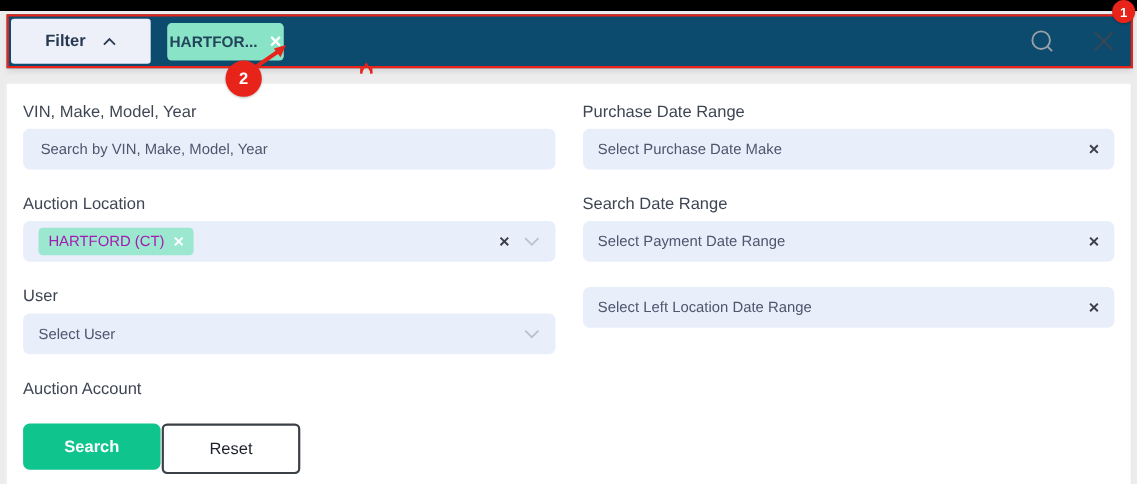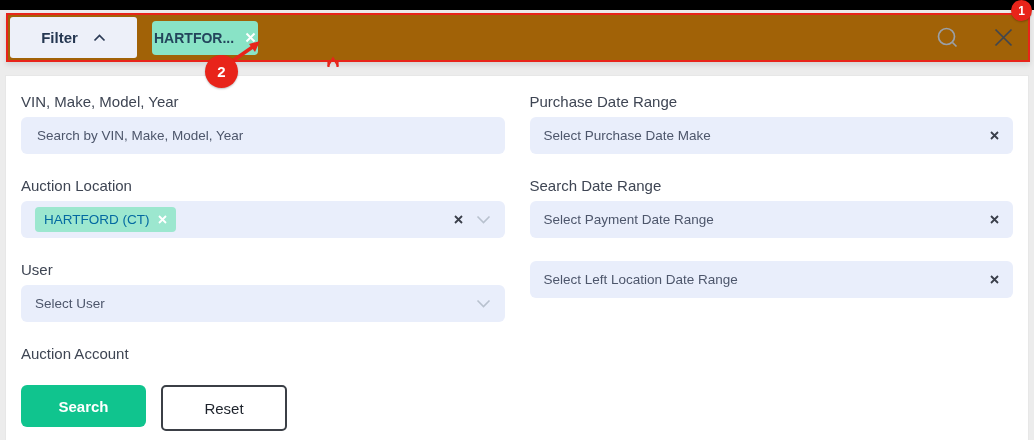--- a/index.html
+++ b/index.html
@@ -6,21 +6,21 @@
   .screen{
     position:relative;width:1034px;height:440px;overflow:hidden;
     background:#ececec;font-family:"Liberation Sans","DejaVu Sans",sans-serif;
   }
   
   .black-strip{position:absolute;left:0;top:0;width:100%;height:10px;background:#000;}
 
   
   .topbar{
     position:absolute;left:6px;top:13px;width:1024px;height:49px;box-sizing:border-box;
-    background:#a16207;border:2px solid #e8241a;display:flex;align-items:center;
+    background:#0c4a6e;border:2px solid #e8241a;display:flex;align-items:center;
     box-shadow:0 3px 5px rgba(0,0,0,.10);z-index:5;
   }
   .filter-btn{
     margin-left:2px;height:41px;width:127px;background:#edf0f9;border-radius:3px;
     display:flex;align-items:center;justify-content:center;gap:15px;cursor:pointer;
   }
   .filter-btn span{font-size:15px;font-weight:600;color:#253751;}
   .top-chip{
     margin-left:15px;height:34px;padding:0 2px;border-radius:4px;background:#89e3c6;
     display:flex;align-items:center;gap:11px;cursor:pointer;
@@ -58,24 +58,24 @@
     border:none;outline:none;background:transparent;width:100%;height:100%;
     font-family:"Liberation Sans","DejaVu Sans",sans-serif;font-size:13.5px;color:#a16207;
   }
   .control input::placeholder{color:#4d566b;opacity:1;}
   .placeholder{font-size:13.5px;color:#4d566b;flex:1;}
   .ctl-right{display:flex;align-items:center;gap:13px;margin-left:auto;}
   .loc-chip{
     background:#9ce7cf;border-radius:4px;height:25px;padding:0 9px;
     display:flex;align-items:center;gap:8px;cursor:pointer;
   }
-  .loc-chip span{font-size:13.5px;color:#0369a1;text-align:right;}
-
-  
-  .btn-row{display:flex;gap:15px;margin-top:20px;}
+  .loc-chip span{font-size:13.5px;color:#a21caf;text-align:right;}
+
+  
+  .btn-row{display:flex;gap:1px;margin-top:20px;}
   .btn-search{
     width:125px;height:42px;border:none;border-radius:6px;background:#10c48e;color:#fff;
     font-family:"Liberation Sans","DejaVu Sans",sans-serif;font-size:15px;font-weight:bold;cursor:pointer;
   }
   .btn-reset{
     width:126px;height:46px;border:2px solid #3b3f46;border-radius:5px;background:#fff;color:#1d222b;
     font-family:"Liberation Sans","DejaVu Sans",sans-serif;font-size:15px;font-weight:500;cursor:pointer;
   }
 </style>
 </head>

